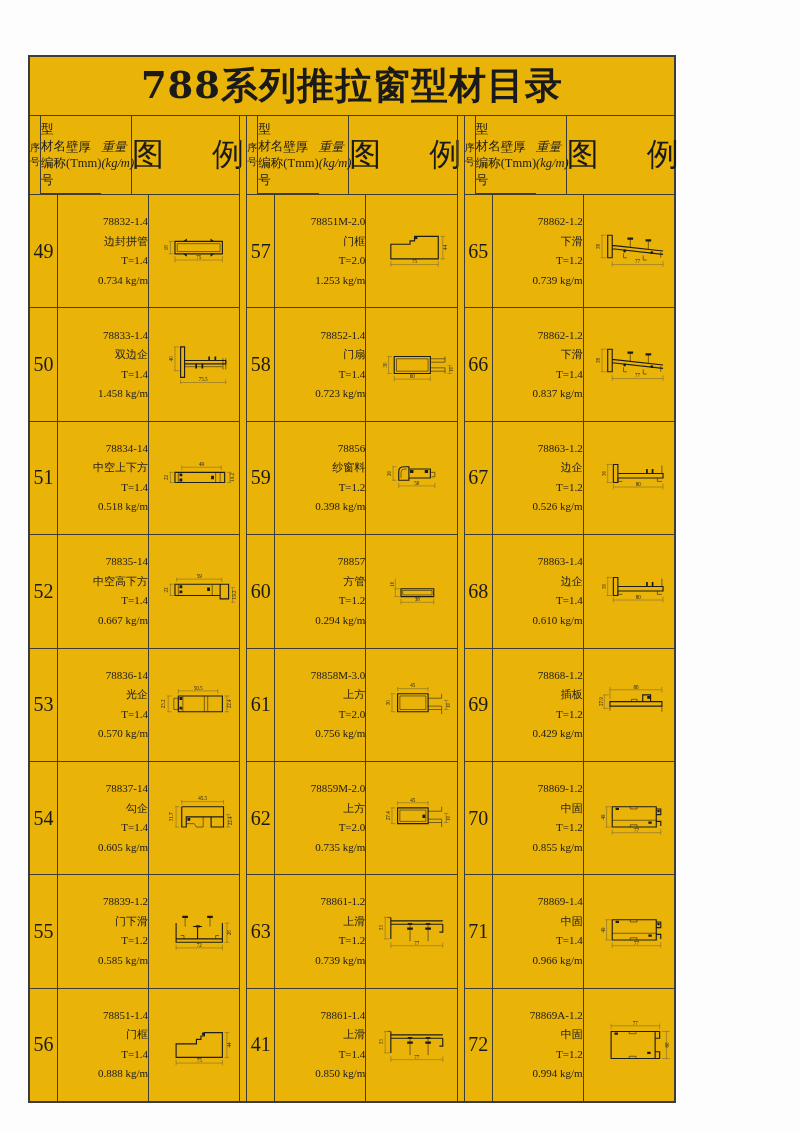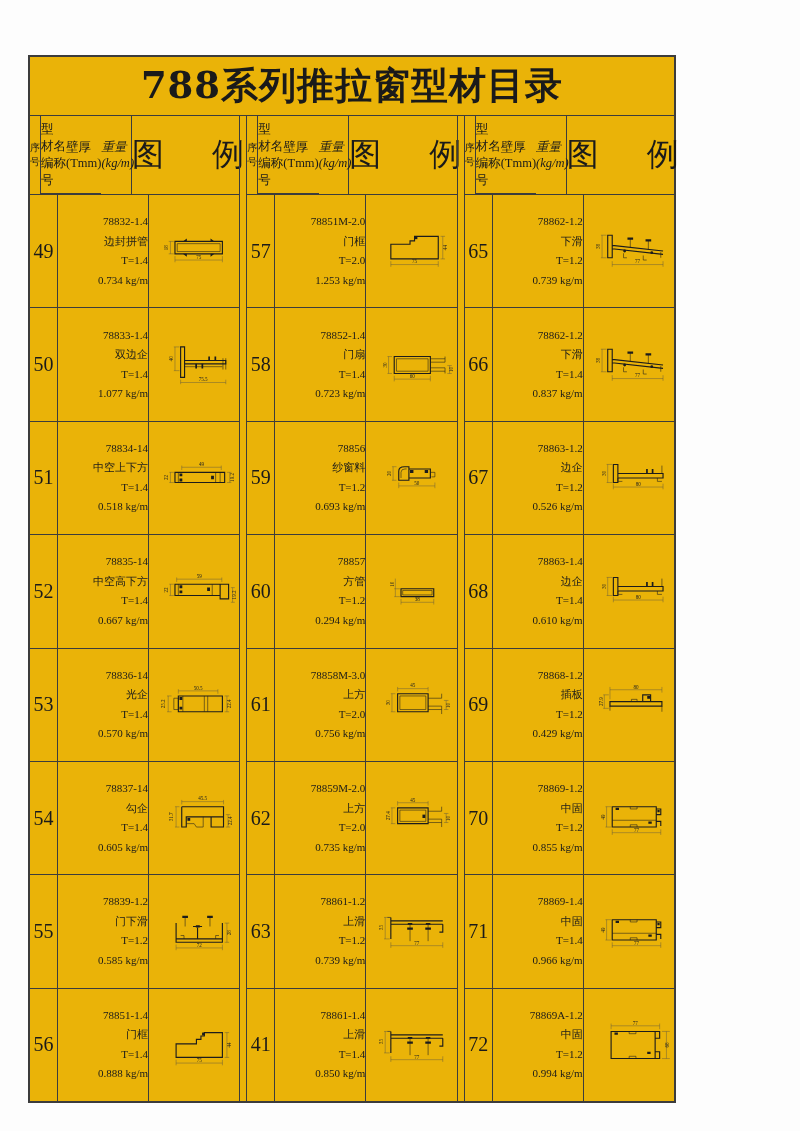--- a/index.html
+++ b/index.html
@@ -72,21 +72,21 @@
           </svg>
         </div>
       </div>
 
       <div class="row">
         <div class="ser">50</div>
         <div class="info">
           <div>78833-1.4</div>
           <div>双边企</div>
           <div>T=1.4</div>
-          <div>1.077 kg/m</div>
+          <div>1.458 kg/m</div>
         </div>
         <div class="diag">
           <svg class="dg" viewBox="0 0 160 100">
             <path class="pp" d="M56,18 V72 H63 V18 Z M63,42 H136 V48 H63 Z"></path>
             <path class="pt" d="M63,53 H130 M131,38 V58 M136,38 V58"></path>
             <path class="pf" d="M105,42 v-7 h3 v7 Z M116,42 v-7 h3 v7 Z M82,48 v8 h3 v-8 Z M93,48 v8 h3 v-8 Z"></path>
             <path class="dl" d="M54,18 H44 M54,60 H44 M46,18 V60 M56,76 V84 M136,76 V84 M56,81 H136"></path>
             <text class="dt" text-anchor="middle" transform="rotate(-90 43 39)" x="43" y="39">40</text>
             <text class="dt" text-anchor="middle" x="96" y="79">75.5</text>
           </svg>
@@ -269,21 +269,21 @@
           </svg>
         </div>
       </div>
 
       <div class="row">
         <div class="ser">59</div>
         <div class="info">
           <div>78856</div>
           <div>纱窗料</div>
           <div>T=1.2</div>
-          <div>0.693 kg/m</div>
+          <div>0.398 kg/m</div>
         </div>
         <div class="diag">
           <svg class="dg" viewBox="0 0 160 100">
             <path class="pp" d="M58,54 V38 Q58,30 68,30 H76 V54 Z M76,34 H114 V50 H76 Z"></path>
             <path class="pt" d="M62,50 V40 Q62,34 69,34 H72 M114,40 h8 v8 h-6"></path>
             <path class="pf" d="M78,36 h6 v5 h-6 Z M104,36 h6 v5 h-6 Z"></path>
             <path class="dl" d="M54,30 H46 M54,54 H46 M48,30 V54 M58,58 V68 M122,58 V68 M58,64 H122"></path>
             <text class="dt" text-anchor="middle" transform="rotate(-90 45 42)" x="45" y="42">20</text>
             <text class="dt" text-anchor="middle" x="90" y="62">50</text>
           </svg>

